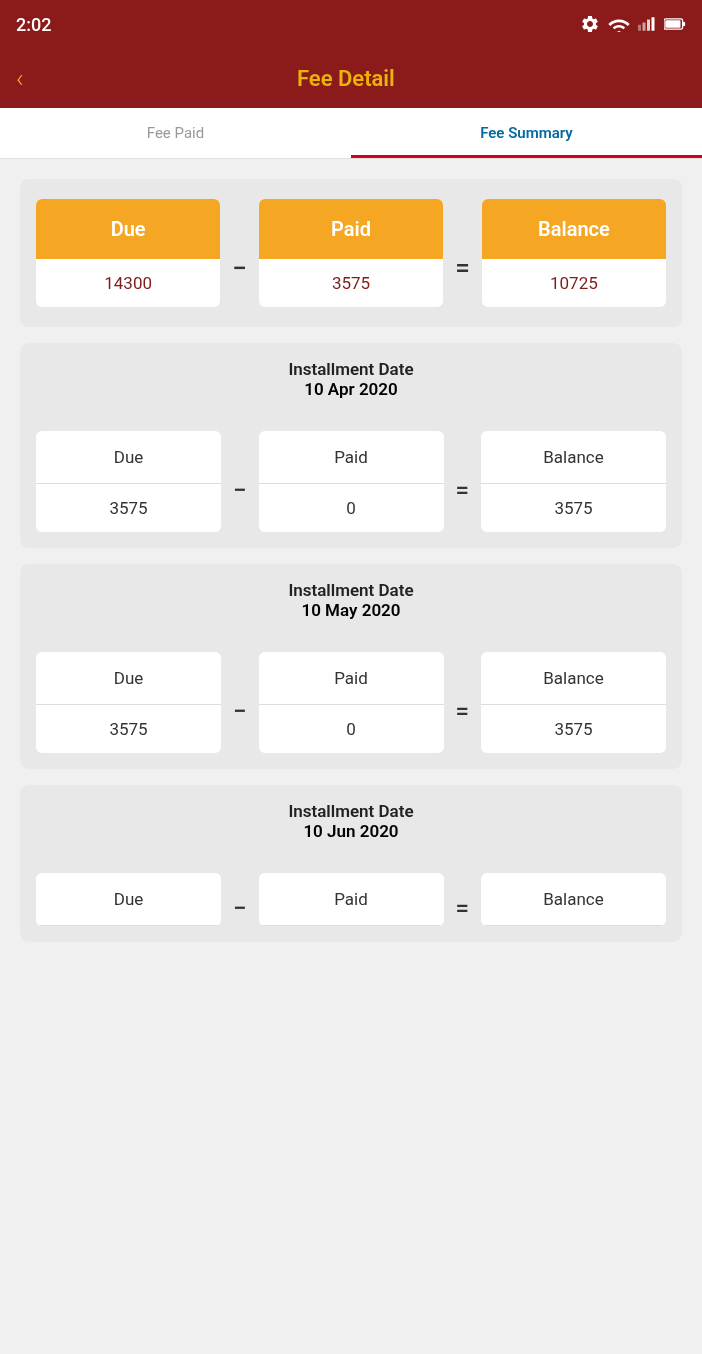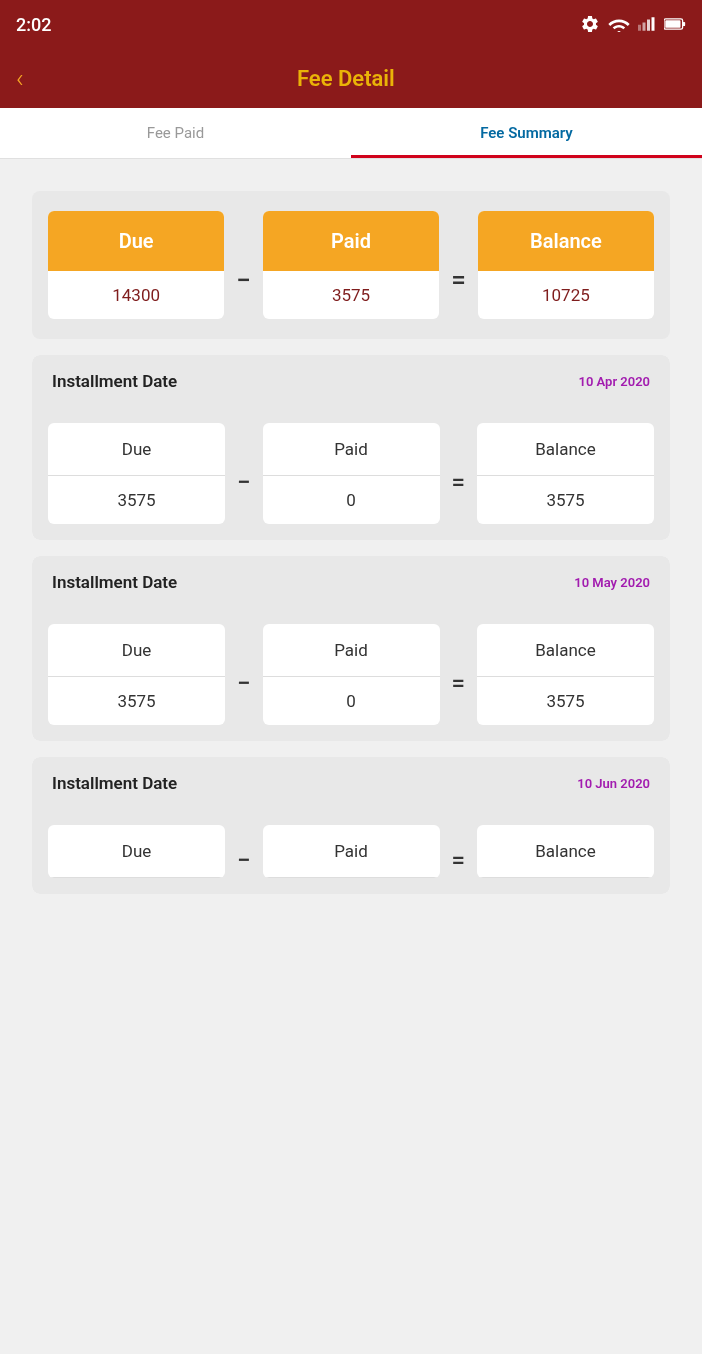--- a/index.html
+++ b/index.html
@@ -86,21 +86,21 @@
       position: absolute;
       bottom: 0;
       left: 0;
       right: 0;
       height: 3px;
       background: #D0021B;
     }
 
     
     .main-content {
-      padding: 32px;
+      padding: 20px;
       display: flex;
       flex-direction: column;
       gap: 16px;
     }
 
     
     .summary-card {
       background: #e8e8e8;
       border-radius: 8px;
       padding: 20px 16px;
@@ -147,30 +147,31 @@
       background: white;
       border-radius: 8px;
       overflow: hidden;
     }
     .installment-header {
       background: #e8e8e8;
       padding: 16px 20px;
       display: flex;
       justify-content: space-between;
       align-items: center;
+      flex-direction: column;
     }
     .installment-label {
       font-size: 17px;
       font-weight: 600;
       color: #222;
     }
     .installment-date {
-      font-size: 13px;
-      font-weight: 600;
-      color: #a21caf;
+      font-size: 17px;
+      font-weight: 600;
+      color: #000000;
     }
     .installment-body {
       padding: 16px;
       display: flex;
       align-items: center;
       justify-content: space-between;
       gap: 8px;
       background: #e8e8e8;
     }
     .inst-box {

